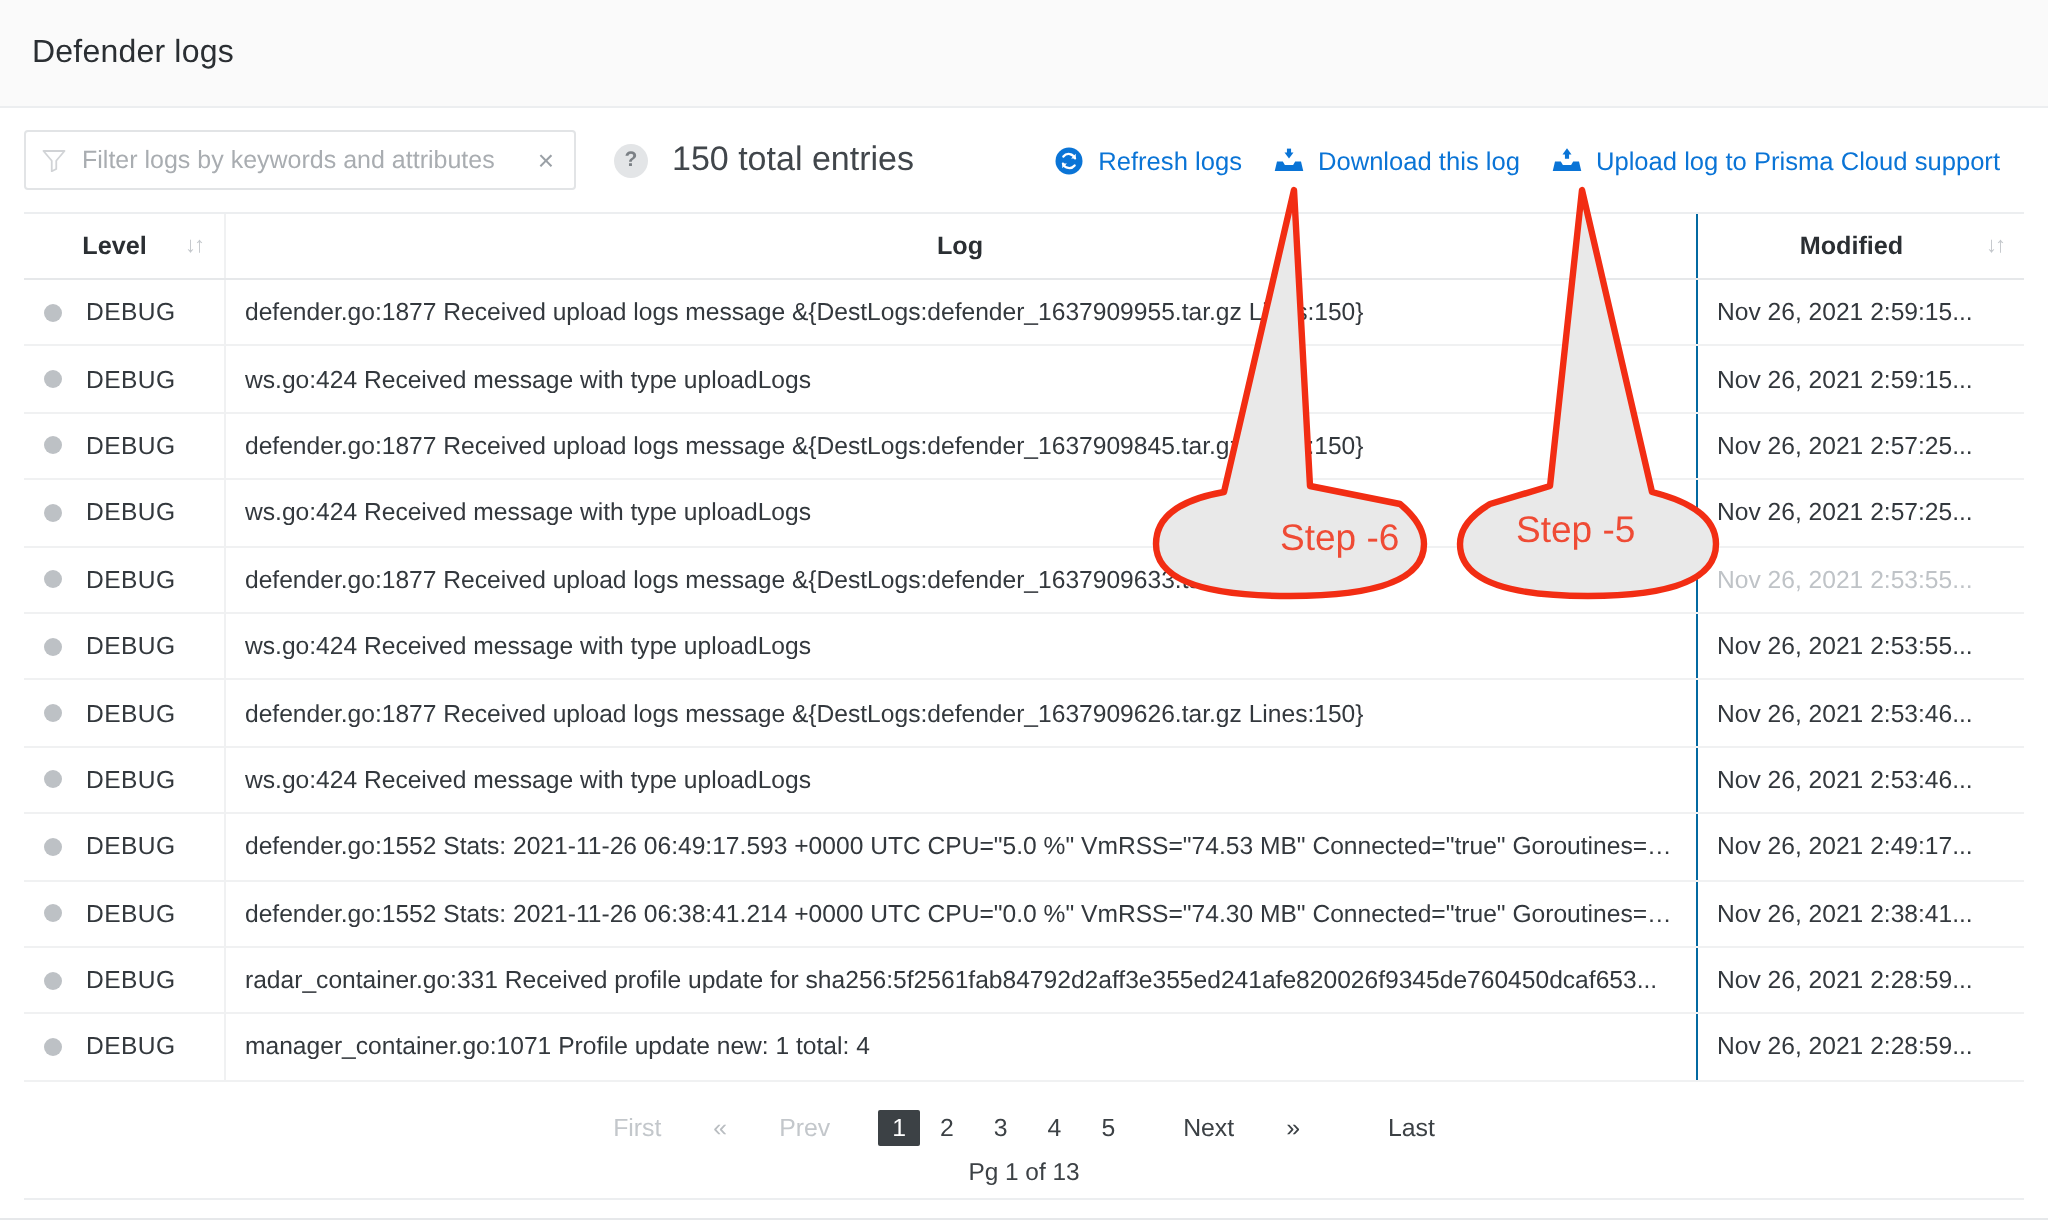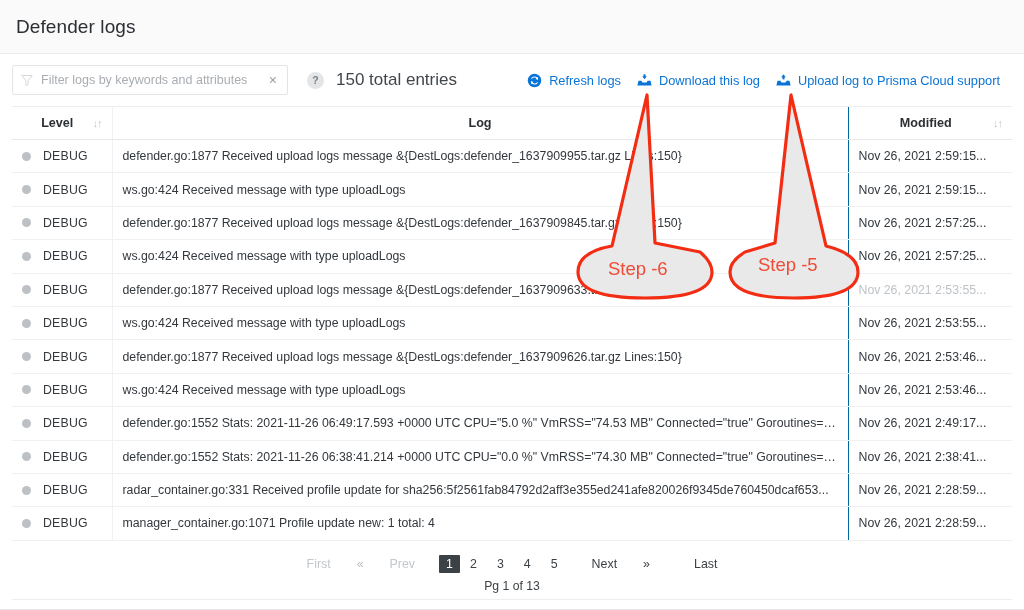--- a/index.html
+++ b/index.html
@@ -19,21 +19,21 @@
 
   
   .titlebar {
     height: 54px;
     background: #fafafa;
     border-bottom: 1px solid #eceef0;
     display: flex; align-items: center;
     padding: 0 16px;
   }
   .page-title {
-    font-size: 19px;
+    font-size: 16px;
     color: #2b2f33;
     font-weight: 400;
     letter-spacing: .1px;
   }
 
   
   .toolbar {
     height: 52px;
     display: flex; align-items: center;
     padding: 0 14px 0 12px;
@@ -432,16 +432,16 @@
   <div class="pager-sub">Pg 1 of 13</div>
   <div class="pager-rule"></div>
   <div class="bottom-rule"></div>
 
   <svg class="annot-layer" viewBox="0 0 1024 610">
 
     <path d="M647 95 L655 243 L700 252 Q712 262 712 272 Q712 298 645 298 Q578 298 578 272 Q578 252 612 246 L647 95 Z" fill="#e9e9e9" stroke="#f22d13" stroke-width="3.2" stroke-linejoin="round"></path>
 
     <path d="M791 95 L775 243 L745 252 Q730 261 730 272 Q730 298 794 298 Q858 298 858 272 Q858 254 826 246 L791 95 Z" fill="#e9e9e9" stroke="#f22d13" stroke-width="3.2" stroke-linejoin="round"></path>
   </svg>
-  <div class="annot-label" style="left:608px; top:258px;">Step -6</div>
+  <div class="annot-label" style="left:640px; top:258px;">Step -6</div>
   <div class="annot-label" style="left:758px; top:254px;">Step -5</div>
 
 </div>
 
 </body></html>

